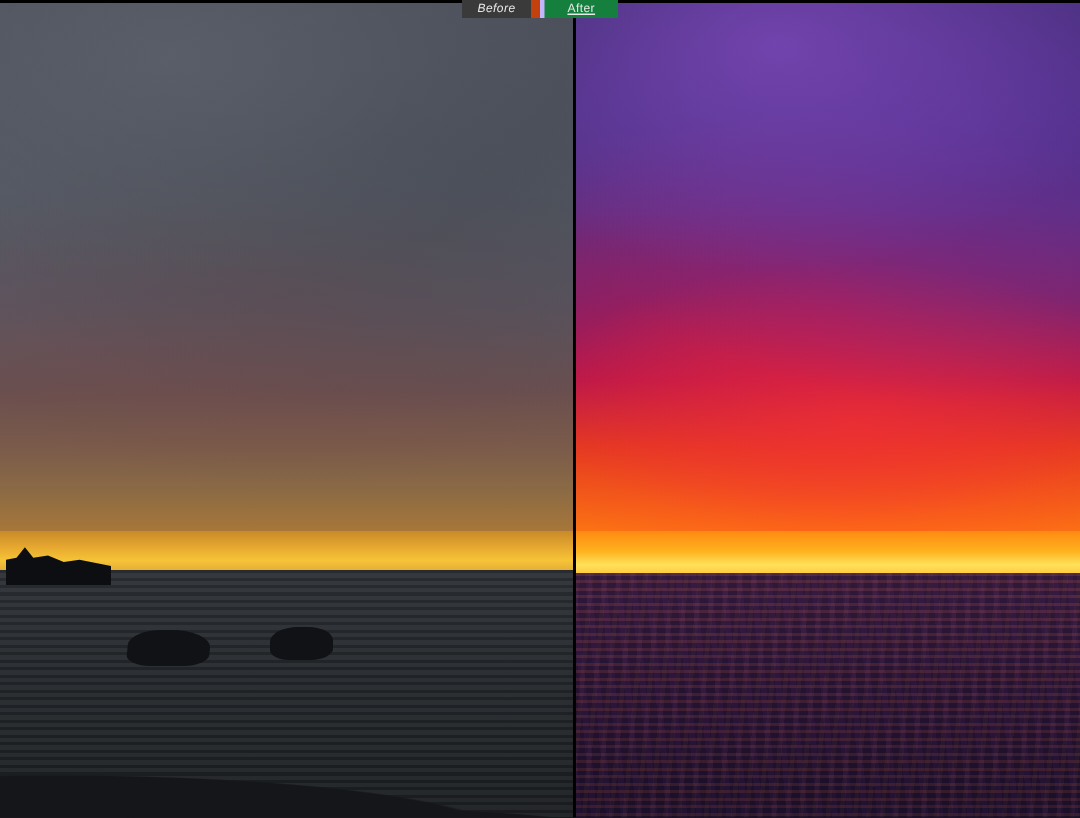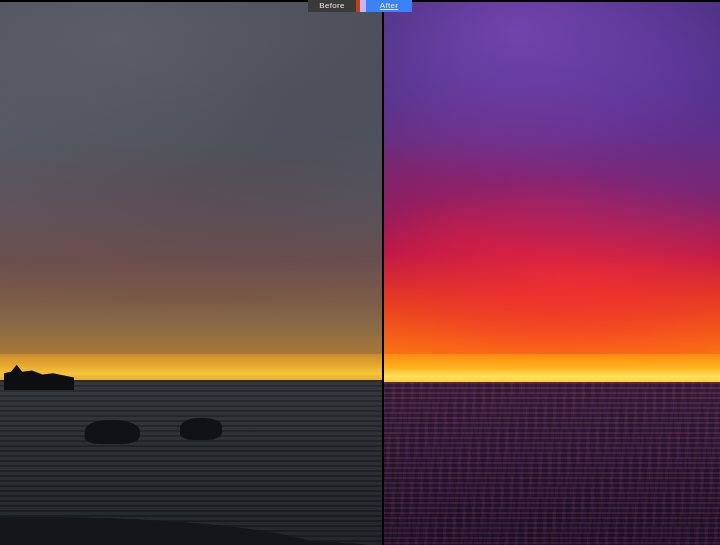--- a/index.html
+++ b/index.html
@@ -125,22 +125,22 @@
     height: 12px;
     min-width: 52px;
     padding: 0 6px;
     font-size: 8px;
     line-height: 12px;
     color: #e8e8e8;
     text-align: center;
     letter-spacing: 0.3px;
     box-sizing: border-box;
   }
-  .tab.before { background: #3a3a3a; border-right: 4px solid #c2410c; }
-  .tab.after  { background: #3b82f6; border-left: 6px solid #c4b5fd; text-decoration: underline; }
+  .tab.before { background: #3a3a3a; border-right: 6px solid #c2410c; font-style: italic; }
+  .tab.after  { background: #15803d; border-left: 3px solid #c4b5fd; text-decoration: underline; }
 
 </style>
 </head>
 <body>
 
 <div class="viewport">
 
   <div class="tabbar">
     <div class="tab before">Before</div>
     <div class="tab after">After</div>

